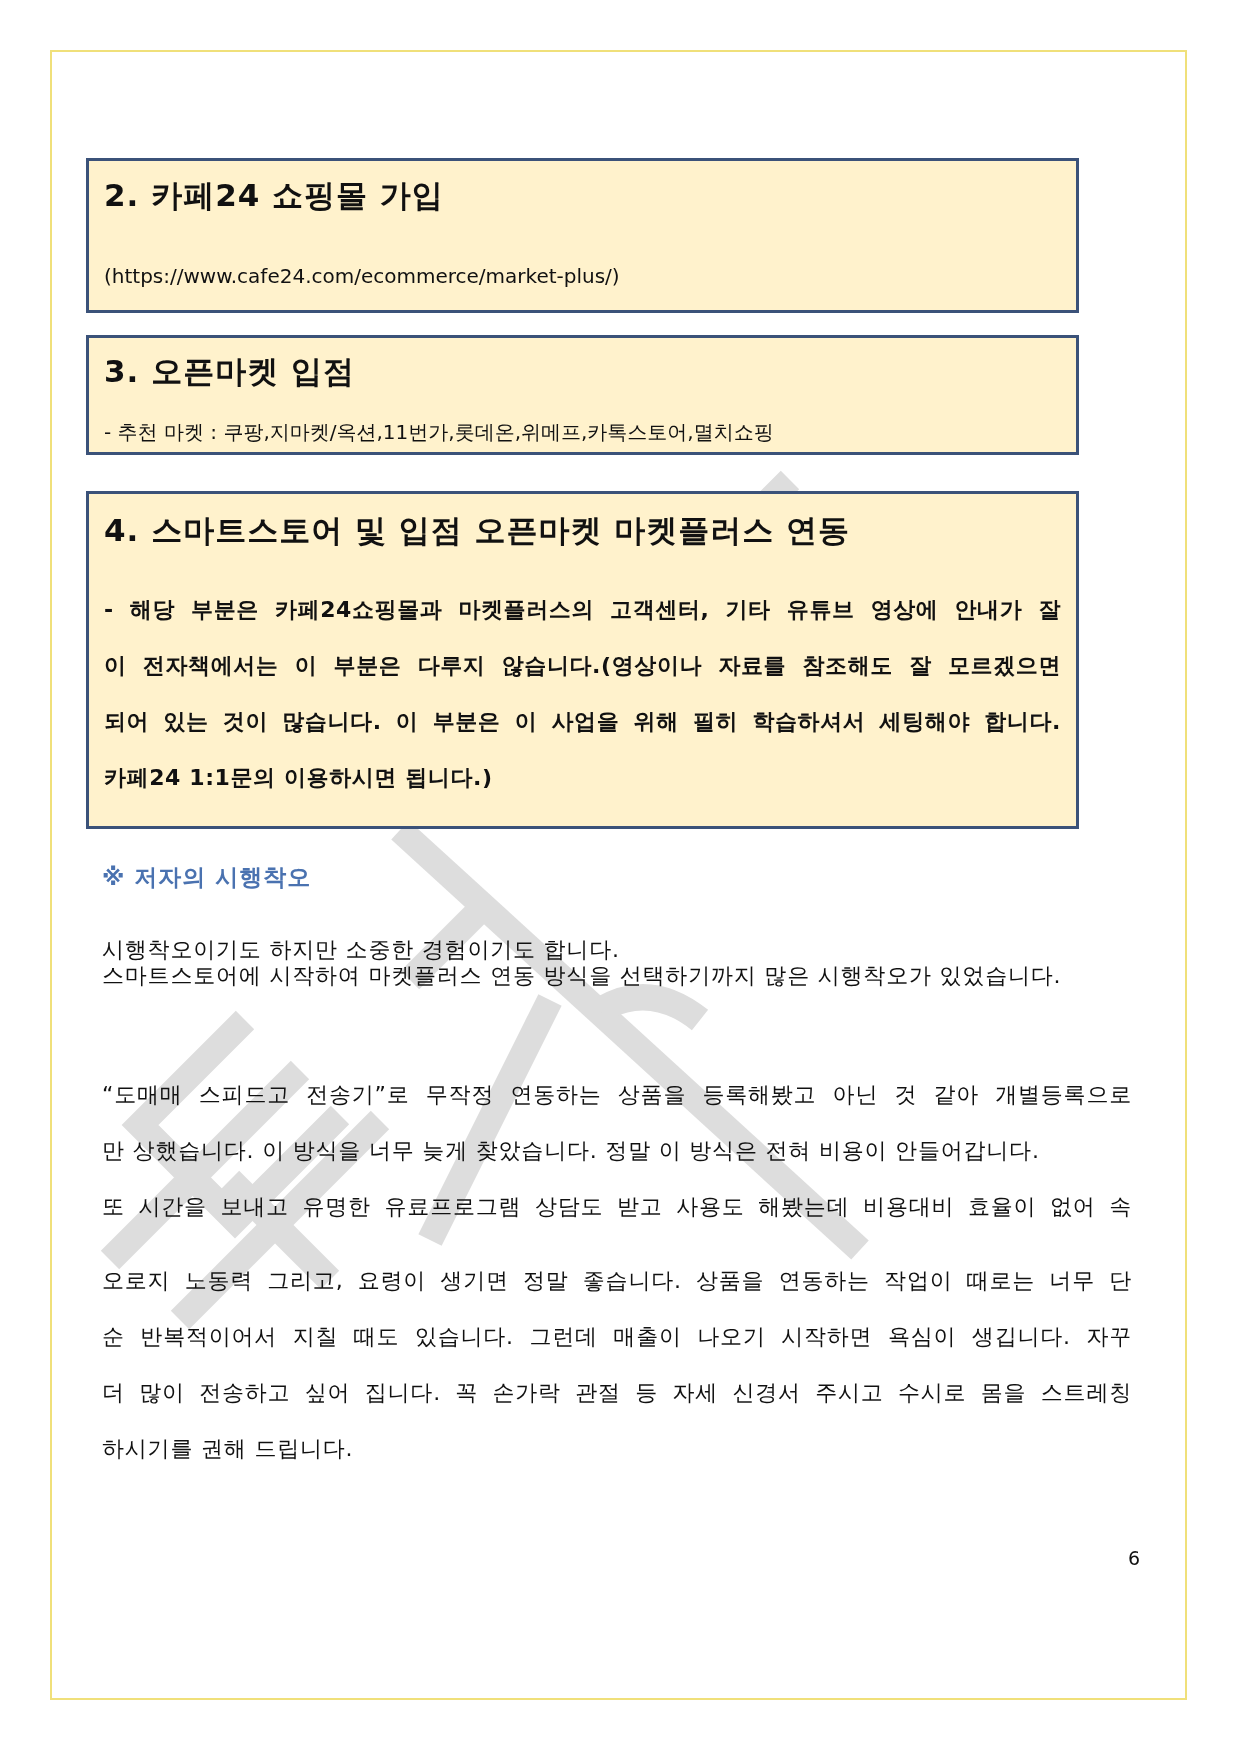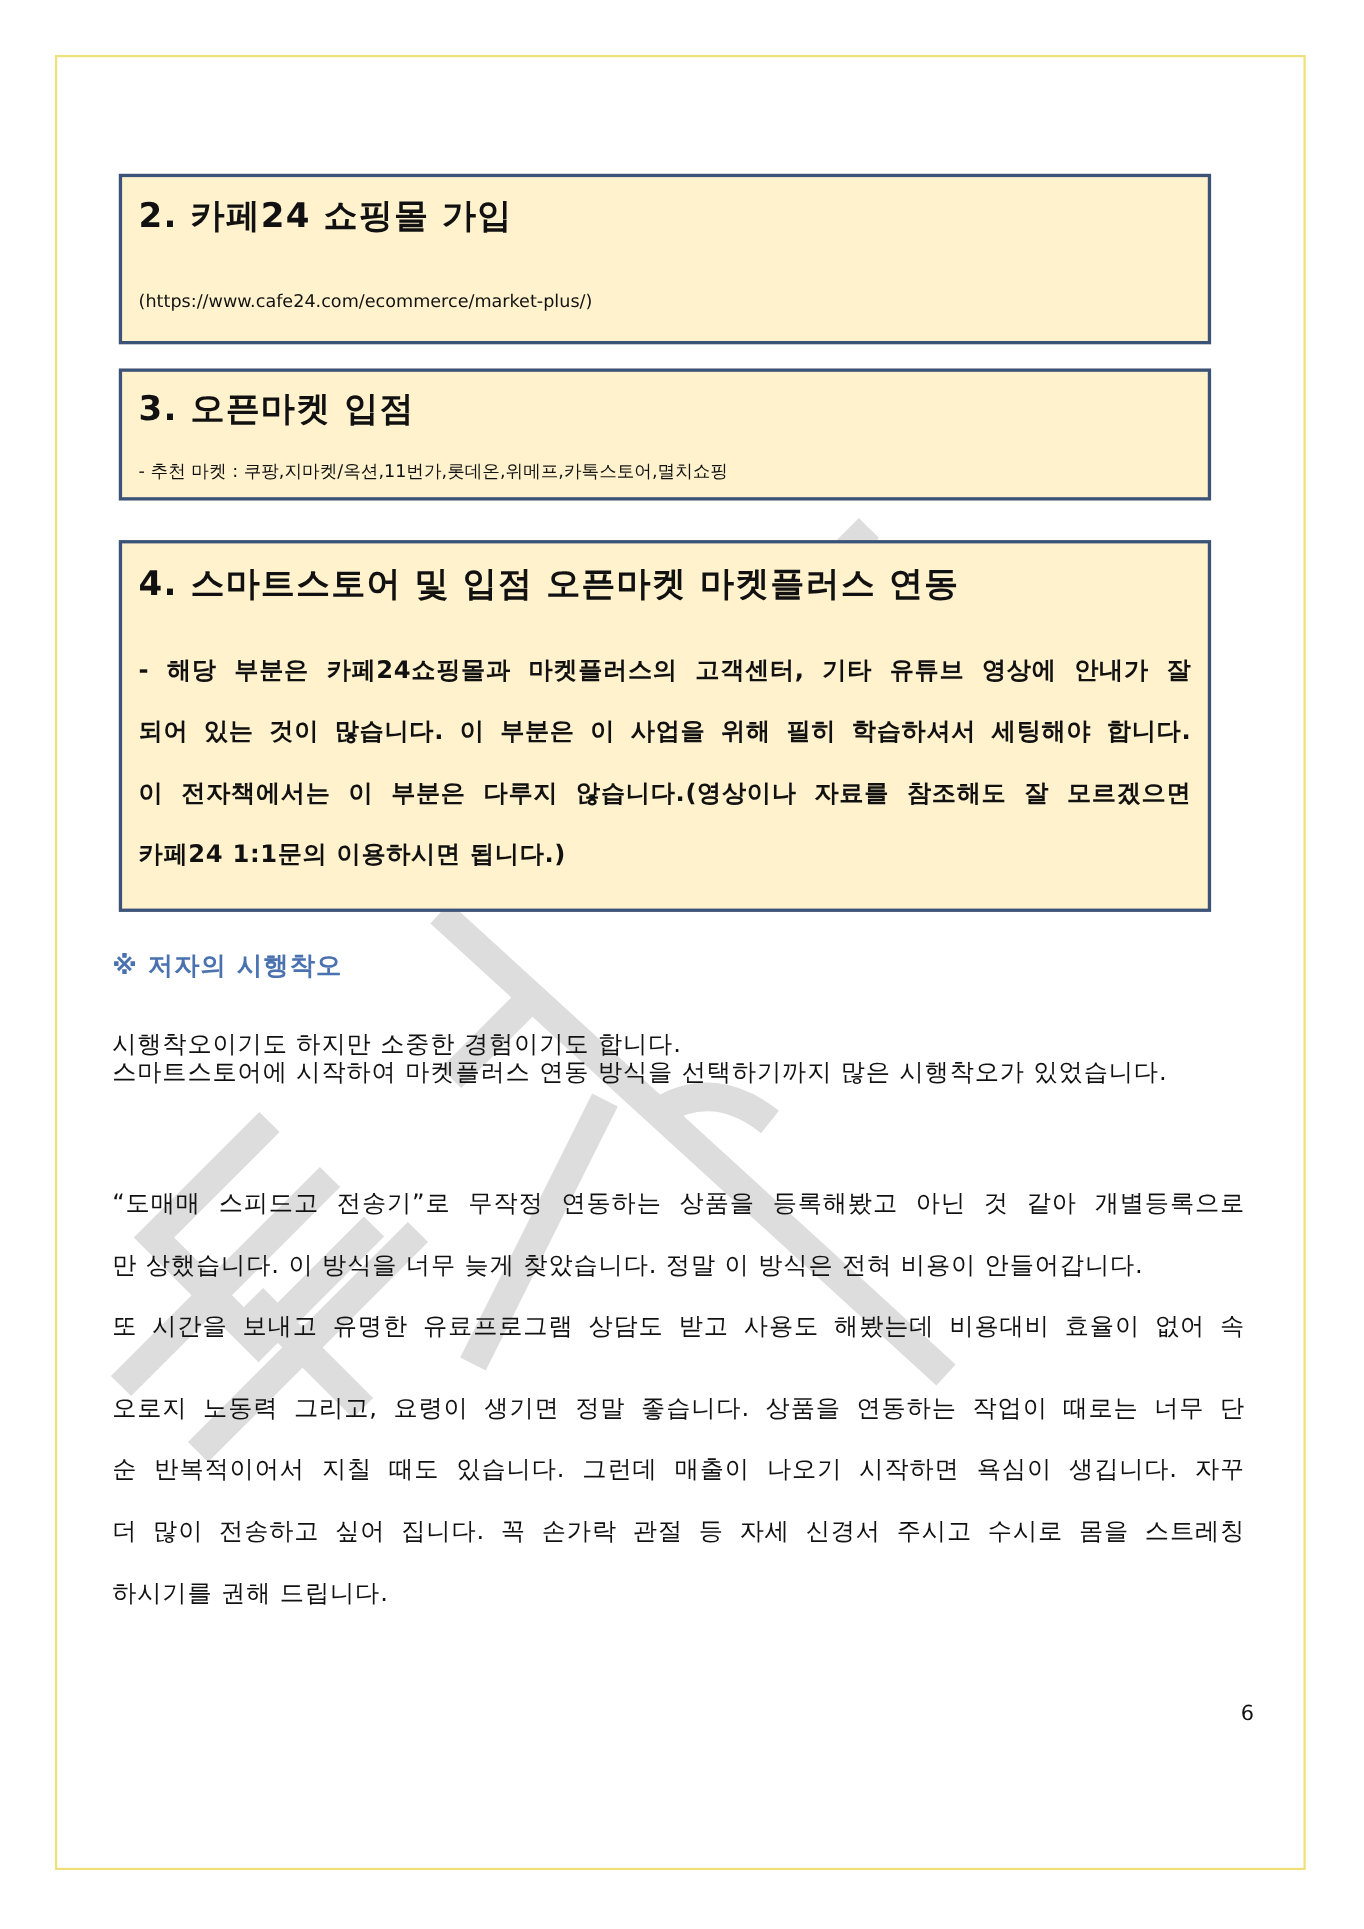--- a/index.html
+++ b/index.html
@@ -6,29 +6,29 @@
   body {
     width: 1240px; height: 1754px; background: #ffffff; position: relative; overflow: hidden;
     font-family: "DejaVu Sans", "Liberation Sans", sans-serif; color: #111111;
   }
   .page-frame {
     position: absolute; left: 50px; top: 50px; width: 1137px; height: 1650px;
     border: 2px solid #f0e07a; box-sizing: border-box;
   }
   .watermark { position: absolute; left: 0; top: 0; width: 1240px; height: 1754px; pointer-events: none; }
   .box {
-    position: absolute; left: 108px; width: 993px; background: #fff2cc;
+    position: absolute; left: 86px; width: 993px; background: #fff2cc;
     border: 3px solid #3b5279; box-sizing: border-box;
   }
   .box-title {
     position: absolute; left: 15px; font-size: 31px; font-weight: bold; letter-spacing: 1px;
     white-space: nowrap; color: #111;
   }
   .box-text {
-    position: absolute; left: 15px; font-size: 16px; white-space: nowrap; color: #111;
+    position: absolute; left: 15px; font-size: 20px; white-space: nowrap; color: #111;
   }
   .box-body { position: absolute; left: 15px; right: 15px; font-size: 22px; color: #111; font-weight: bold; }
   .box-body .line { height: 56px; line-height: 56px; white-space: nowrap; text-align-last: justify; letter-spacing: 0.6px; }
   .box-body .line.last { text-align-last: left; }
   .author-heading {
     position: absolute; left: 102px; top: 862px; font-size: 23px; font-weight: bold; color: #4a72b0; white-space: nowrap; letter-spacing: 1px;
   }
   .para { position: absolute; left: 102px; width: 1030px; font-size: 22px; color: #111; }
   .para .line { height: 56px; line-height: 56px; white-space: nowrap; letter-spacing: 0.8px; }
   .para .line.justify { text-align: justify; text-align-last: justify; }
@@ -63,22 +63,22 @@
 
 <div class="box" style="top:335px; height:120px;">
   <div class="box-title" style="top:13px;">3. 오픈마켓 입점</div>
   <div class="box-text" style="top:81px;">- 추천 마켓 : 쿠팡,지마켓/옥션,11번가,롯데온,위메프,카톡스토어,멸치쇼핑</div>
 </div>
 
 <div class="box" style="top:491px; height:338px;">
   <div class="box-title" style="top:16px;">4. 스마트스토어 및 입점 오픈마켓 마켓플러스 연동</div>
   <div class="box-body" style="top:88px;">
     <div class="line">- 해당 부분은 카페24쇼핑몰과 마켓플러스의 고객센터, 기타 유튜브 영상에 안내가 잘</div>
+    <div class="line">이 전자책에서는 이 부분은 다루지 않습니다.(영상이나 자료를 참조해도 잘 모르겠으면</div>
     <div class="line">되어 있는 것이 많습니다. 이 부분은 이 사업을 위해 필히 학습하셔서 세팅해야 합니다.</div>
-    <div class="line">이 전자책에서는 이 부분은 다루지 않습니다.(영상이나 자료를 참조해도 잘 모르겠으면</div>
     <div class="line last">카페24 1:1문의 이용하시면 됩니다.)</div>
   </div>
 </div>
 
 <div class="author-heading">※ 저자의 시행착오</div>
 
 <div class="para" style="top:922px;">
   <div class="line">시행착오이기도 하지만 소중한 경험이기도 합니다.</div>
 </div>
 

